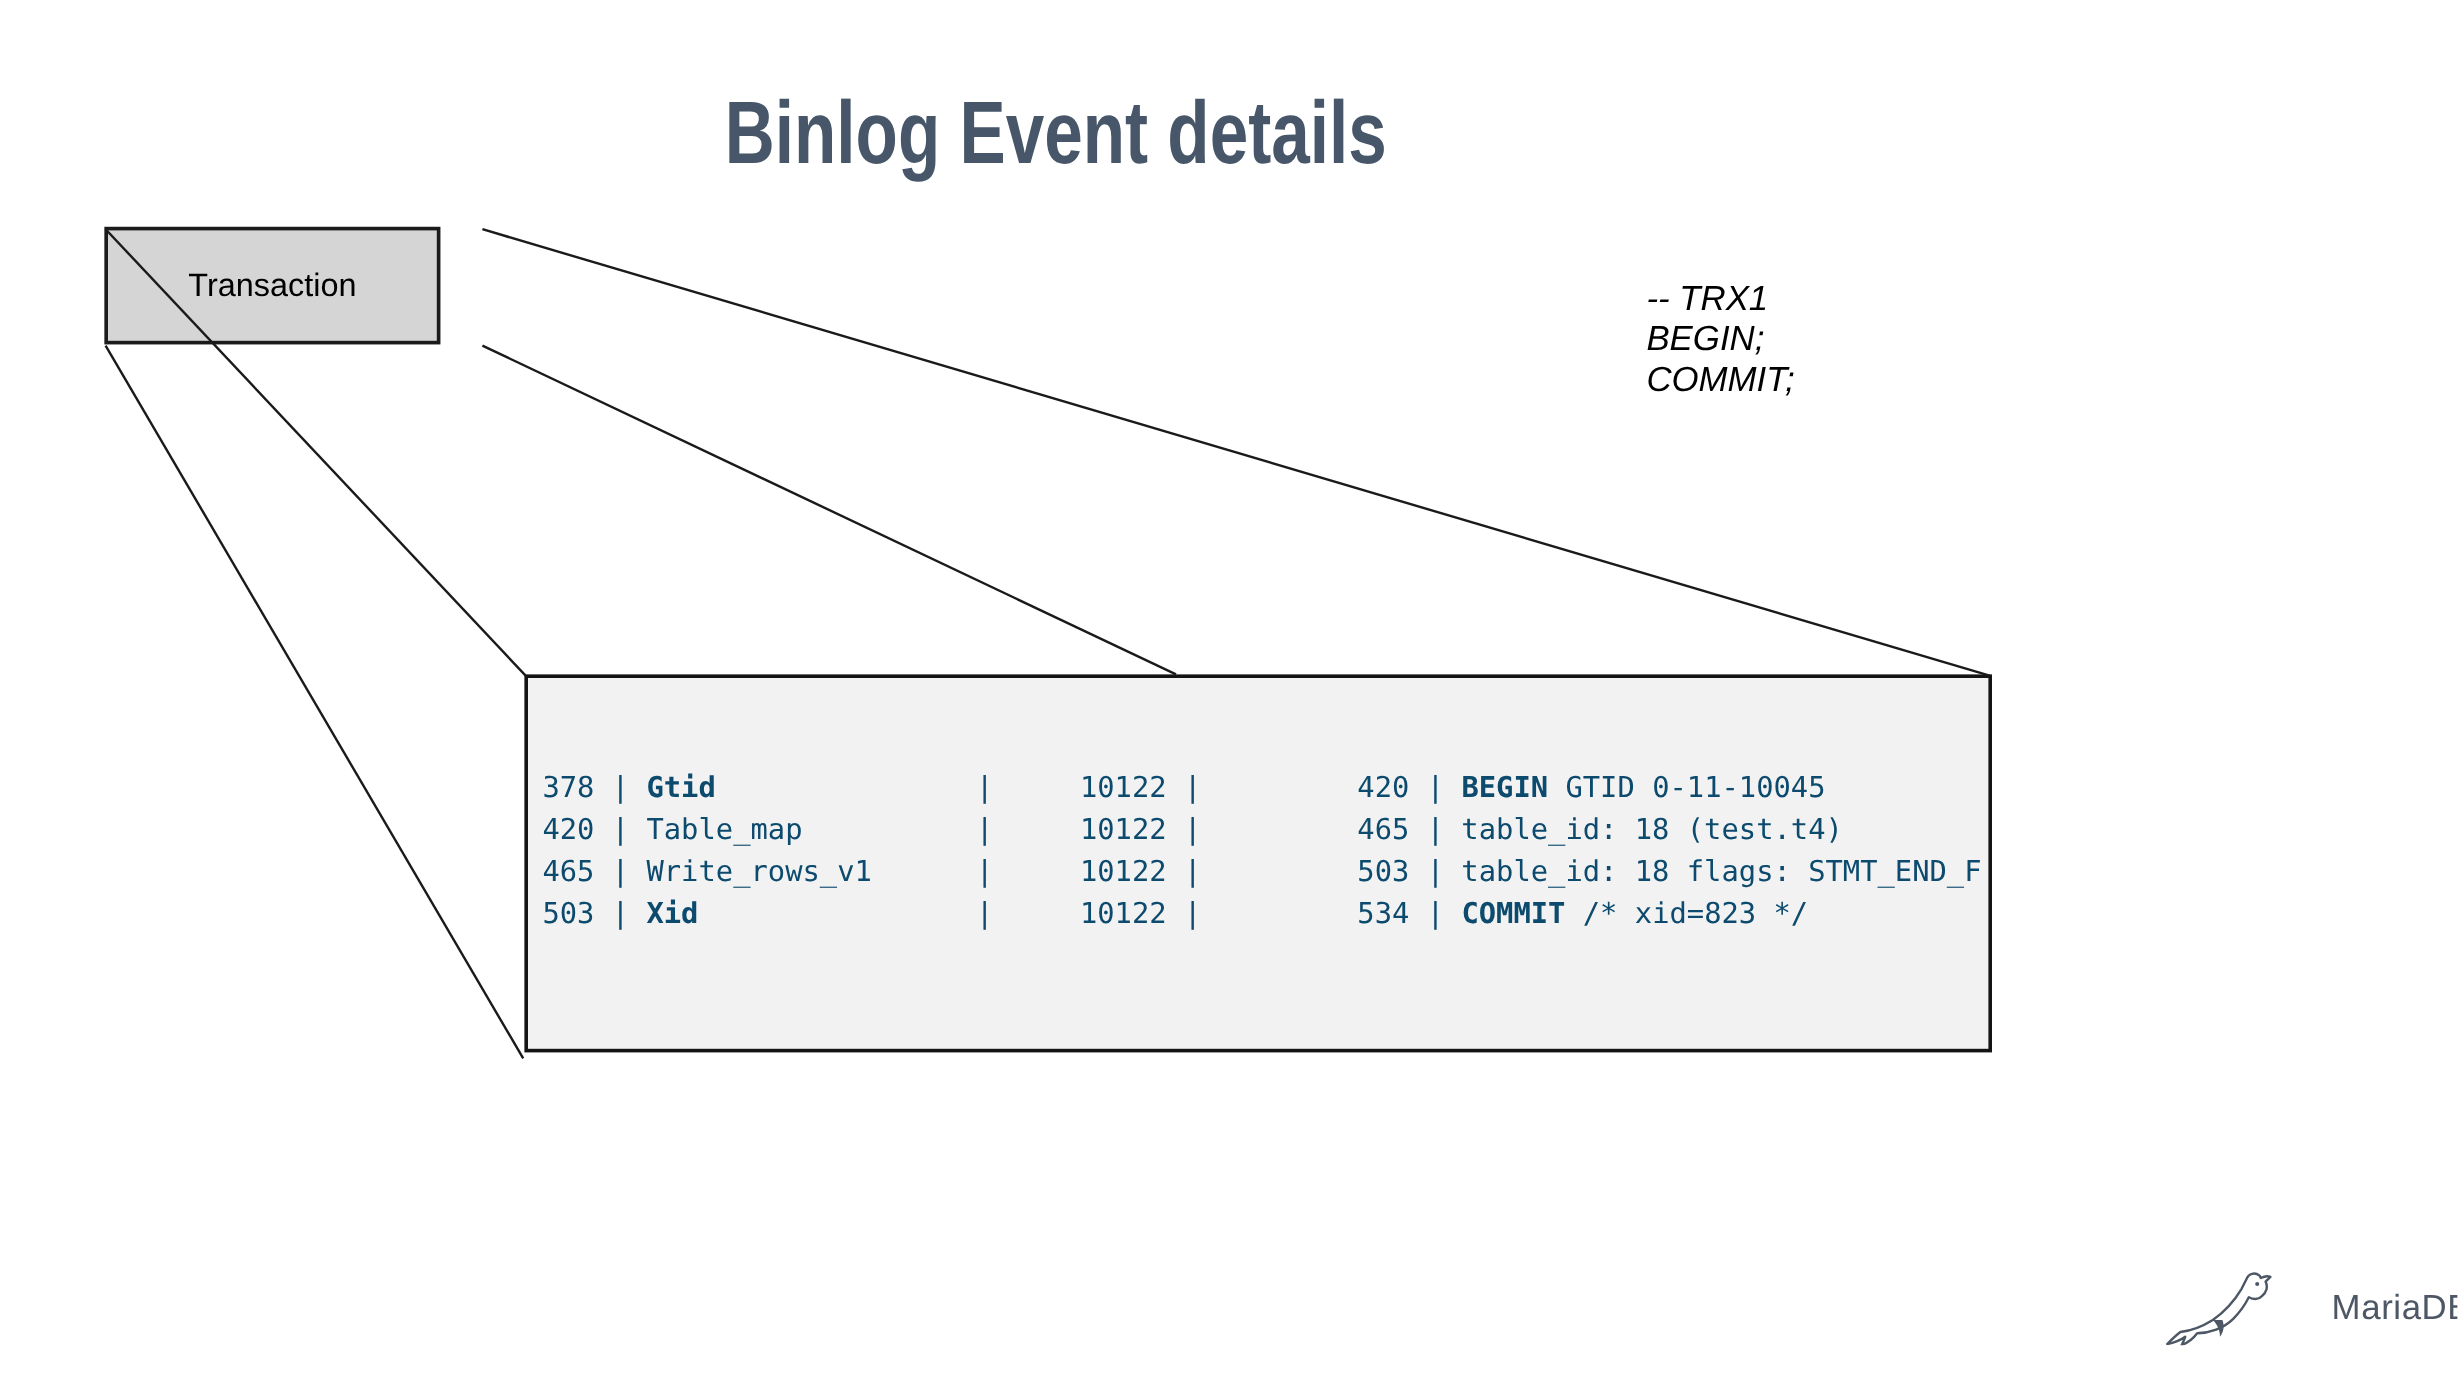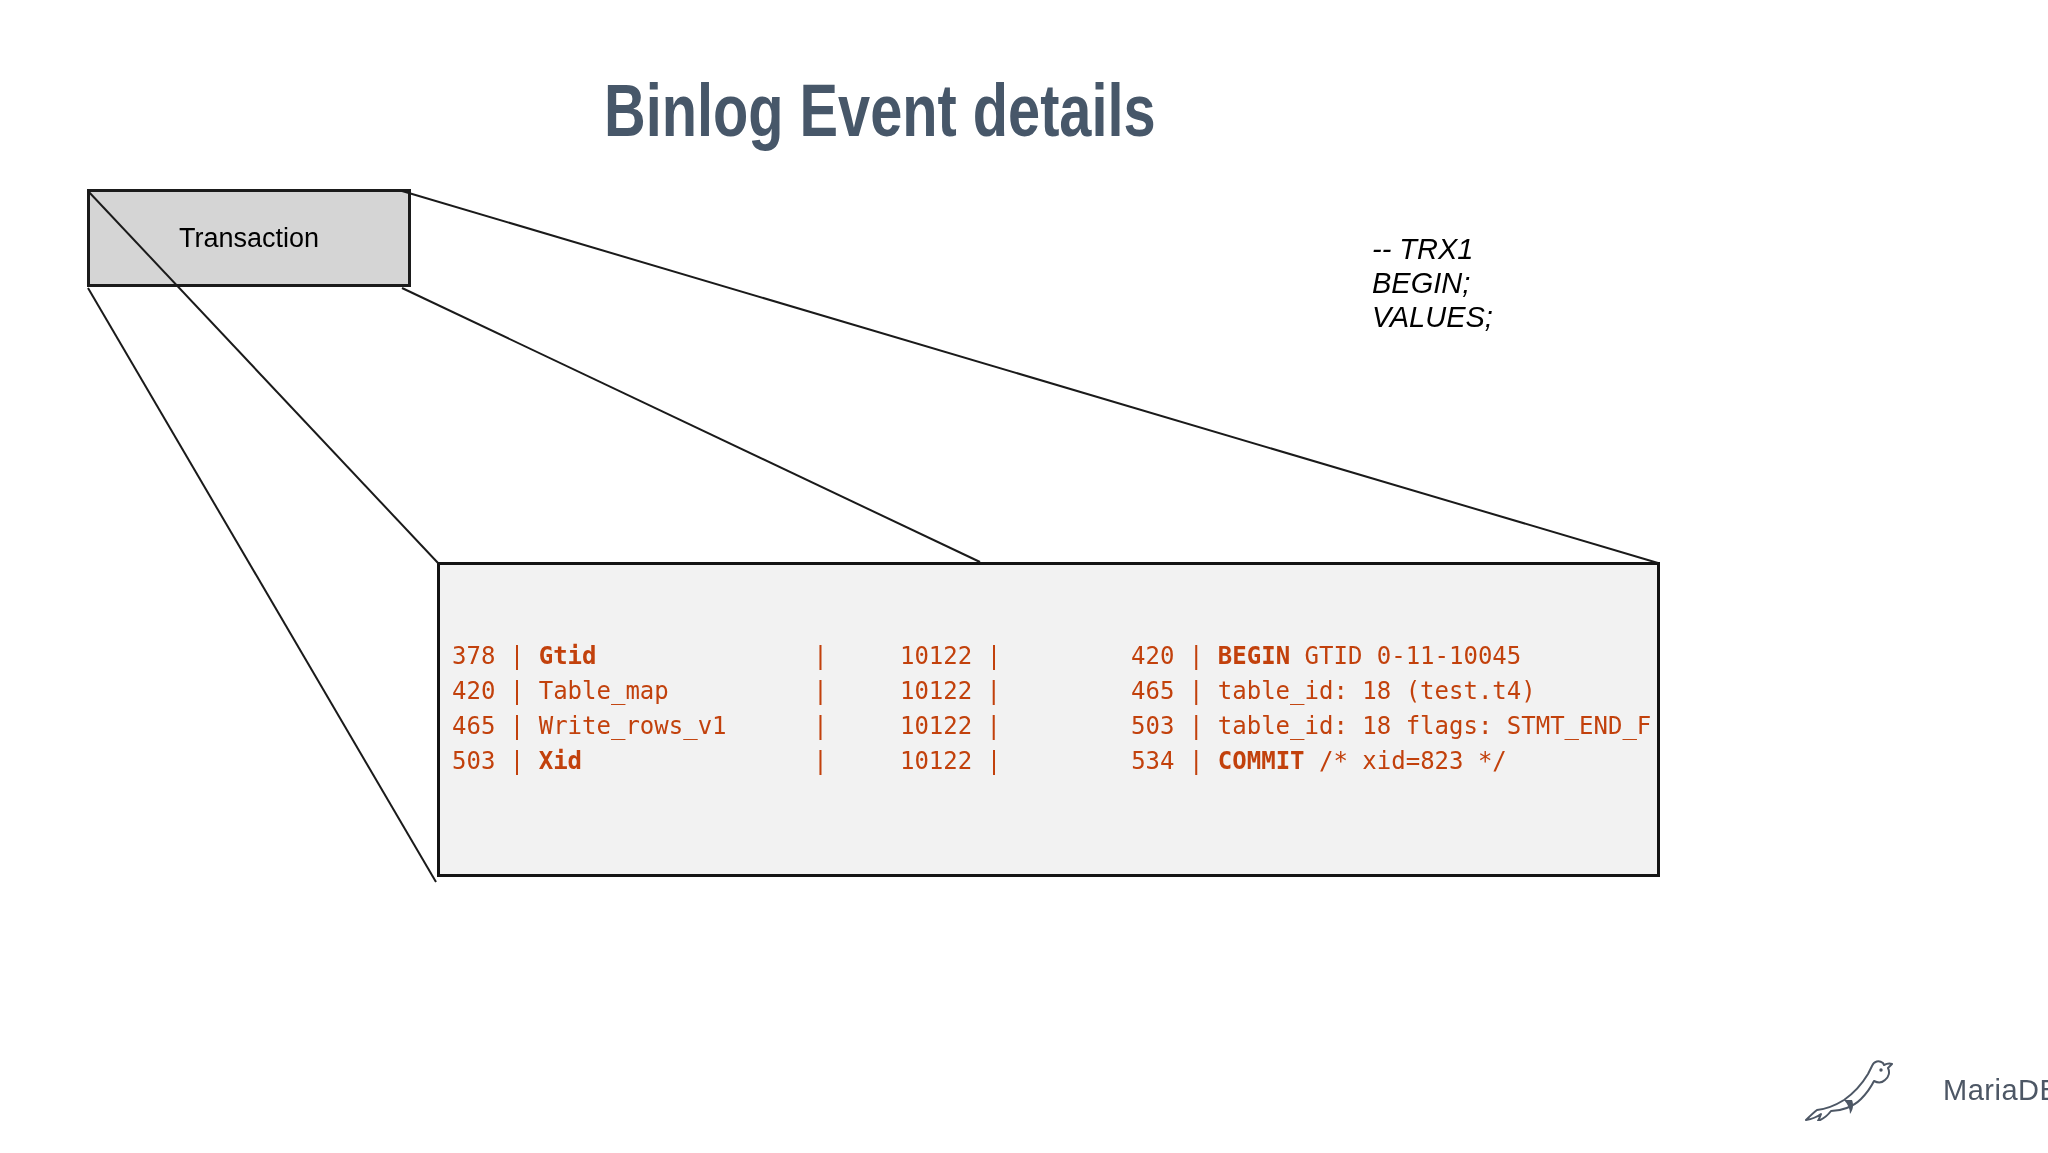--- a/index.html
+++ b/index.html
@@ -28,21 +28,21 @@
   #connector-svg {
     position: absolute;
     left: 0; top: 0;
     width: 2048px; height: 1153px;
     pointer-events: none;
     z-index: 5;
   }
   .transaction-box {
     position: absolute;
     left: 87px; top: 189px;
-    width: 324px; height: 98px;
+    width: 280px; height: 98px;
     box-sizing: border-box;
     background: #d5d5d5;
     border: 3px solid #1b1b1b;
     display: flex;
     align-items: center;
     justify-content: center;
     z-index: 2;
   }
   .transaction-box .label {
     font-size: 27px;
@@ -66,21 +66,21 @@
     background: #f2f2f2;
     border: 3px solid #141414;
     z-index: 2;
   }
   .binlog-rows {
     position: absolute;
     left: 12px; top: 74px;
     font-family: "DejaVu Sans Mono", monospace;
     font-size: 24px;
     line-height: 35px;
-    color: #c2410c;
+    color: #0c4a6e;
     white-space: pre;
   }
   .binlog-row .b { font-weight: bold; }
   .logo {
     position: absolute;
     left: 1800px; top: 1055px;
     width: 250px; height: 75px;
     color: #4d5765;
     z-index: 2;
   }
@@ -120,21 +120,21 @@
       <line x1="402" y1="288" x2="980" y2="562" stroke="#1a1a1a" stroke-width="2"></line>
     </svg>
 
   <div class="transaction-box">
     <span class="label">Transaction</span>
   </div>
 
   <div class="sql-snippet">
     <div>-- TRX1</div>
     <div>BEGIN;</div>
-    <div>VALUES;</div>
+    <div>COMMIT;</div>
   </div>
 
   <div class="binlog-box">
     <div class="binlog-rows"><div class="binlog-row"><span>378 | </span><span class="b">Gtid</span><span>               |     10122 |         420 | </span><span class="b">BEGIN</span><span> GTID 0-11-10045</span></div><div class="binlog-row"><span>420 | Table_map          |     10122 |         465 | table_id: 18 (test.t4)</span></div><div class="binlog-row"><span>465 | Write_rows_v1      |     10122 |         503 | table_id: 18 flags: STMT_END_F</span></div><div class="binlog-row"><span>503 | </span><span class="b">Xid</span><span>                |     10122 |         534 | </span><span class="b">COMMIT</span><span> /* xid=823 */</span></div></div>
   </div>
 
   <div class="logo">
     <svg class="seal" viewBox="0 0 100 64" xmlns="http://www.w3.org/2000/svg">
       <path class="seal-line" d="M79 6 C75 3 70 4 68 9 L64 17 C58 27 50 36 40 43 C32 48 22 52 13 53 C9 56 5 60 2 63 C8 62 13 60 17 57 C16 60 15 62 14 64 C19 62 24 58 27 54 C37 54 49 50 57 42 C63 36 67 30 70 24 C74 26 78 26 81 23 C85 20 86 15 84 11 L88 7 C85 6 82 7 80 8 Z"></path>
       <path class="seal-solid" d="M40 43 C44 47 46 52 46 57 C49 53 50 48 48 43 Z"></path>

